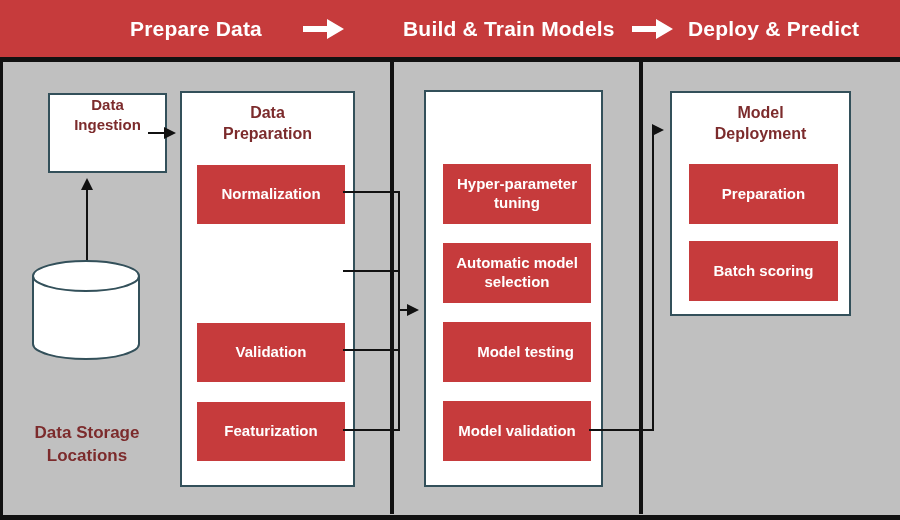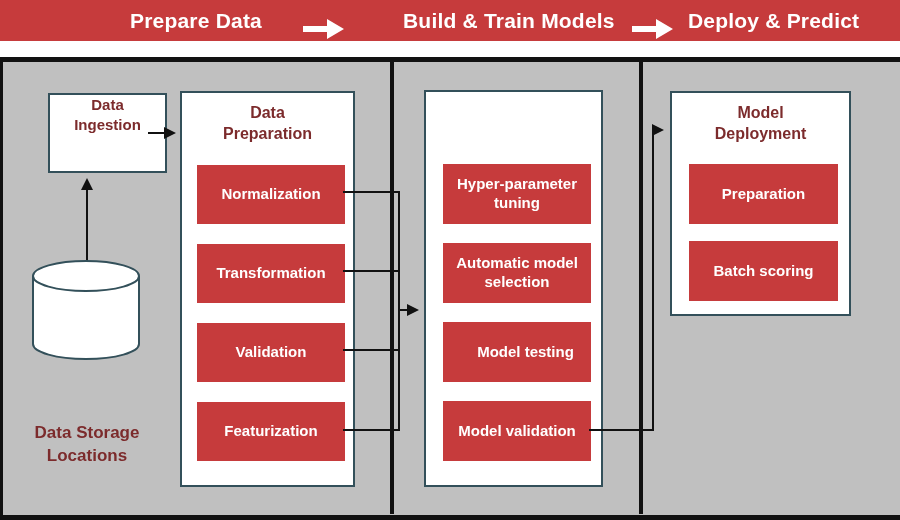--- a/index.html
+++ b/index.html
@@ -2,21 +2,21 @@
 <html style="--banner-red: #C63B3C; --step-red: #C63B3C; --maroon-text: #7C2B2C; --panel-gray: #C0C0C0; --box-border: #33505A; --line-black: #111111;"><head>
 <meta charset="utf-8">
 <style>
   * { box-sizing: border-box; }
   html,body { margin:0; padding:0; }
   body { font-family:"Liberation Sans", sans-serif; background:#ffffff; }
 
   .stage { position:relative; width:900px; height:520px; overflow:hidden; background:#fff; }
 
   
-  .banner { position:absolute; left:0; top:0; width:900px; height:41px;
+  .banner { position:absolute; left:0; top:0; width:900px; height:57px;
             background:var(--banner-red,#C63B3C);text-align:right; }
   .phase  { position:absolute; top:50%; transform:translateY(-50%);
             color:#fff; font-weight:bold; font-size:21px; white-space:nowrap;
             letter-spacing:.2px; }
   .banner-arrow { position:absolute; top:18px; }
 
   
   .main { position:absolute; left:0; top:57px; width:900px; height:463px;
           background:var(--panel-gray,#C0C0C0);
           border-top:5px solid var(--line-black,#111);
@@ -66,21 +66,20 @@
   <div class="vdivider" style="left:390px"></div>
   <div class="vdivider" style="left:639px"></div>
 
   <div class="wbox ingestion" style="left:28px; top:93px; width:119px; height:80px;">
     <div class="wtitle">Data Ingestion</div>
   </div>
 
   <div class="wbox" style="left:180px; top:91px; width:175px; height:396px;">
     <div class="wtitle" style="width:112px;">Data Preparation</div>
     <div class="step" style="left:15px; top:72px;  width:148px; height:59px;">Normalization</div>
-    <div class="step" style="left:15px; top:151px; width:148px; height:59px;">Transformation</div>
     <div class="step" style="left:15px; top:230px; width:148px; height:59px;">Validation</div>
     <div class="step" style="left:15px; top:309px; width:148px; height:59px;">Featurization</div>
   </div>
 
   <div class="storage-label">Data Storage Locations</div>
 
   <div class="wbox" style="left:424px; top:90px; width:179px; height:397px;">
     <div class="step" style="left:17px; top:72px;  width:148px; height:60px;">Hyper-parameter tuning</div>
     <div class="step" style="left:17px; top:151px; width:148px; height:60px;">Automatic model selection</div>
     <div class="step" style="left:17px; top:230px; width:148px; height:60px;padding-left:21px;">Model testing</div>

